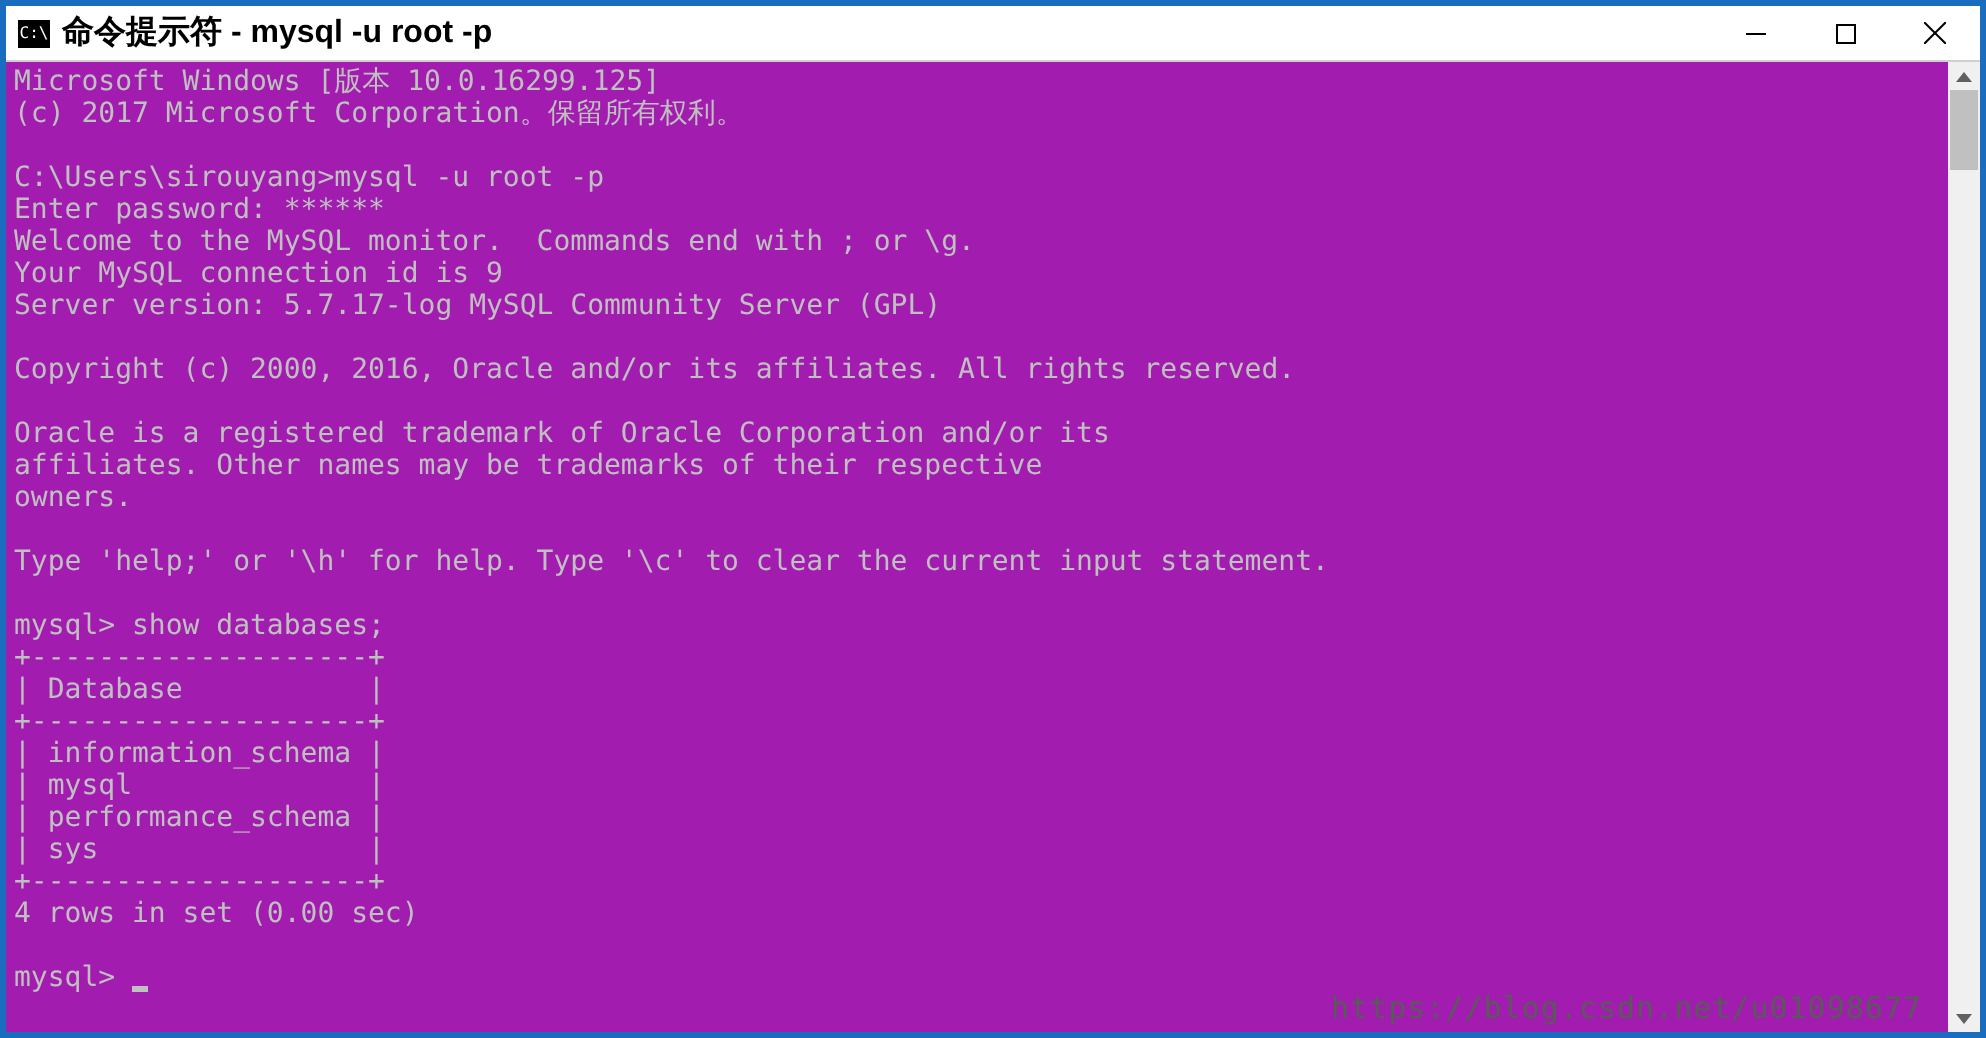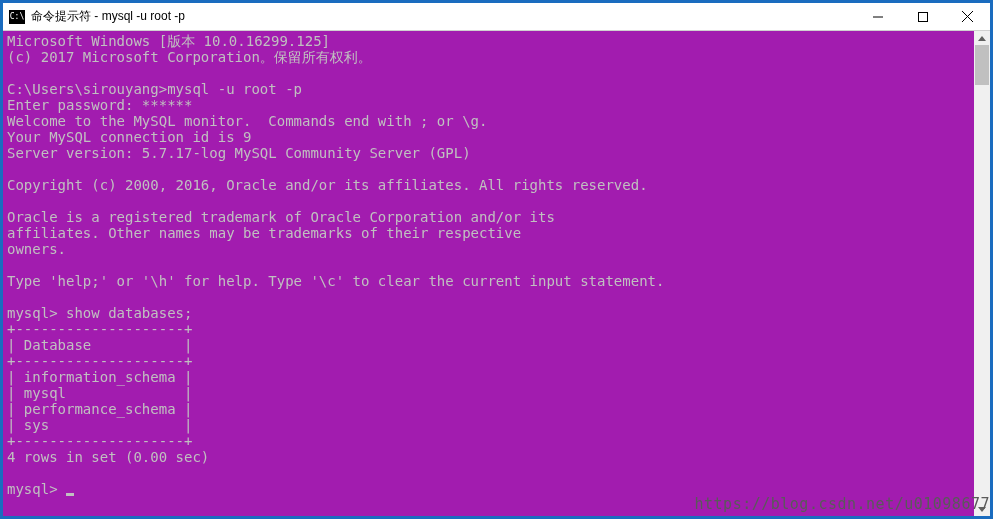--- a/index.html
+++ b/index.html
@@ -35,24 +35,25 @@
       background: #000000;
       margin-right: 6px;
       display: flex;
       align-items: center;
       justify-content: center;
       color: #ffffff;
       font-size: 8px;
       font-family: monospace;
     }
     .titlebar-text {
-      font-size: 12px;
+      font-size: 16px;
       color: #000000;
       font-family: "Microsoft YaHei", "SimSun", sans-serif;
       flex: 1;
+      font-weight: bold;
     }
     .titlebar-buttons {
       display: flex;
       height: 100%;
     }
     .titlebar-btn {
       width: 45px;
       height: 100%;
       display: flex;
       align-items: center;
@@ -103,21 +104,21 @@
       display: inline-block;
       width: 8px;
       height: 3px;
       background: #c0c0c0;
       vertical-align: bottom;
       margin-bottom: 1px;
     }
     .watermark {
       position: absolute;
       bottom: 6px;
-      right: 3px;
+      right: 32px;
       color: #5a5a5a;
       font-size: 15px;
       font-family: "Consolas", monospace;
       letter-spacing: 0.5px;
     }
   </style>
 </head>
 <body>
 
 <div class="window">

